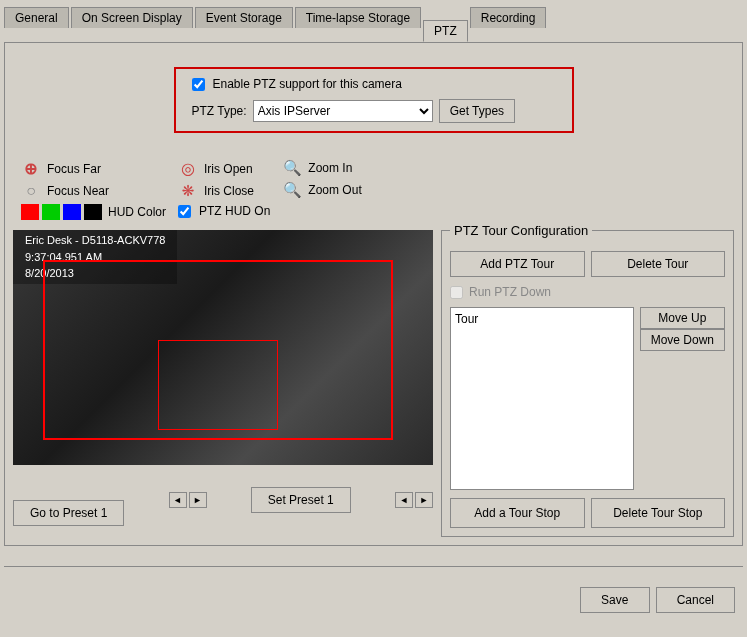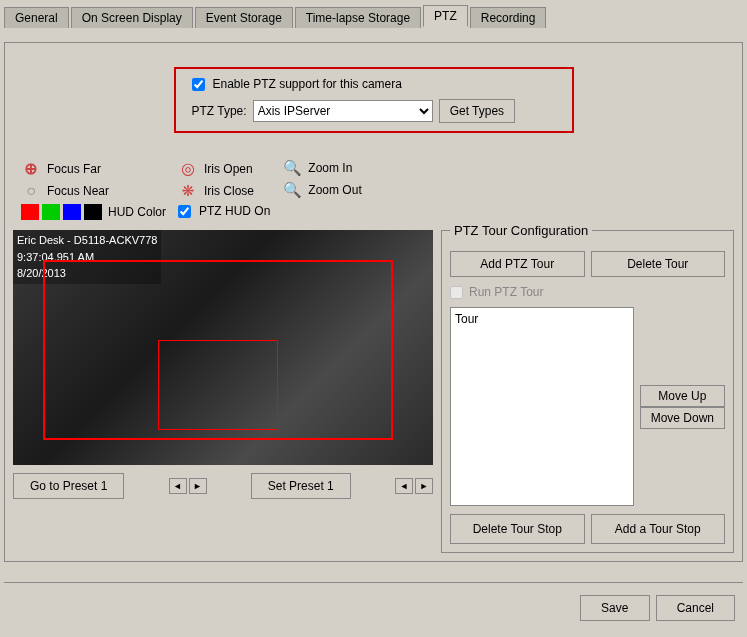--- a/index.html
+++ b/index.html
@@ -32,21 +32,21 @@
 
     .tab {
       padding: 3px 10px;
       border: 1px solid #888;
       border-bottom: none;
       background: #d4d0c8;
       cursor: pointer;
       margin-right: 2px;
       font-size: 12px;
       position: relative;
-      top: 1px;
+      top: 16px;
     }
 
     .tab.active {
       background: #d4d0c8;
       font-weight: normal;
       z-index: 10;
       border-bottom: 1px solid #d4d0c8;
     }
 
     .tab:not(.active) {
@@ -149,21 +149,21 @@
       height: 235px;
       background: #2a2a2a;
       position: relative;
       overflow: hidden;
     }
 
     .camera-overlay-text {
       position: absolute;
       top: 0;
       left: 0;
-      padding: 2px 4px;
+      padding: 2px 12px;
       color: white;
       font-size: 11px;
       line-height: 1.5;
       background: rgba(0,0,0,0.3);
     }
 
     .camera-red-box {
       position: absolute;
       top: 30px;
       left: 30px;
@@ -269,21 +269,21 @@
     .tour-list {
       flex: 1;
       background: white;
       border: 1px solid #888;
       min-height: 120px;
     }
 
     .tour-move-btns {
       display: flex;
       flex-direction: column;
-      justify-content: center;
+      justify-content: flex-start;
     }
 
     .move-btn {
       padding: 3px 10px;
       font-size: 12px;
       background: #d4d0c8;
       border: 1px solid #888;
       cursor: pointer;
       white-space: nowrap;
     }
@@ -302,21 +302,21 @@
       cursor: pointer;
       height: 30px;
     }
 
     
     .bottom-bar {
       display: flex;
       justify-content: flex-end;
       align-items: center;
       gap: 6px;
-      padding: 12px 8px;
+      padding: 20px 8px;
       background: #d4d0c8;
       border-top: 1px solid #888;
       margin: 0 4px 4px 4px;
     }
 
     .bottom-btn {
       padding: 4px 20px;
       font-size: 12px;
       background: #d4d0c8;
       border: 1px solid #888;
@@ -423,21 +423,21 @@
           <div class="camera-overlay-text">
             <div>Eric Desk - D5118-ACKV778</div>
             <div>9:37:04.951 AM</div>
             <div>8/20/2013</div>
           </div>
           <div class="camera-red-box"></div>
           <div class="camera-inner-box"></div>
         </div>
 
         <div style="display:flex; flex-direction:row; justify-content:space-between; align-items:center; margin-top:4px;">
-          <div style="display:flex; align-items:center; gap:4px;">
+          <div style="display:flex; align-items:center; gap:4px;margin-top:27px;">
             <button class="preset-btn">Go to Preset 1</button>
           </div>
           <div style="display:flex; align-items:center; gap:2px;">
             <button class="scroll-btn">◄</button>
             <button class="scroll-btn">►</button>
           </div>
           <div style="display:flex; align-items:flex-end; gap:4px;">
             <button class="preset-btn">Set Preset 1</button>
           </div>
           <div style="display:flex; align-items:center; gap:2px;">
@@ -452,36 +452,36 @@
         <div class="tour-groupbox">
           <span class="tour-groupbox-title">PTZ Tour Configuration</span>
 
           <div class="tour-buttons-row">
             <button class="tour-btn">Add PTZ Tour</button>
             <button class="tour-btn">Delete Tour</button>
           </div>
 
           <div class="run-ptz-row">
             <input type="checkbox" disabled="" style="">
-            <span>Run PTZ Tour</span>
+            <span>Run PTZ Down</span>
           </div>
 
           <div class="tour-list-area">
             <div class="tour-list">
               <div style="padding:4px; color:#000000; font-size:12px;">Tour</div>
             </div>
             <div class="tour-move-btns">
               <button class="move-btn">Move Up</button>
               <button class="move-btn">Move Down</button>
             </div>
           </div>
 
           <div class="tour-stop-buttons">
+            <button class="tour-stop-btn">Add a Tour Stop</button>
             <button class="tour-stop-btn">Delete Tour Stop</button>
-            <button class="tour-stop-btn">Add a Tour Stop</button>
           </div>
 
         </div>
       </div>
 
     </div>
 
   </div>
 
   <div class="bottom-bar">

